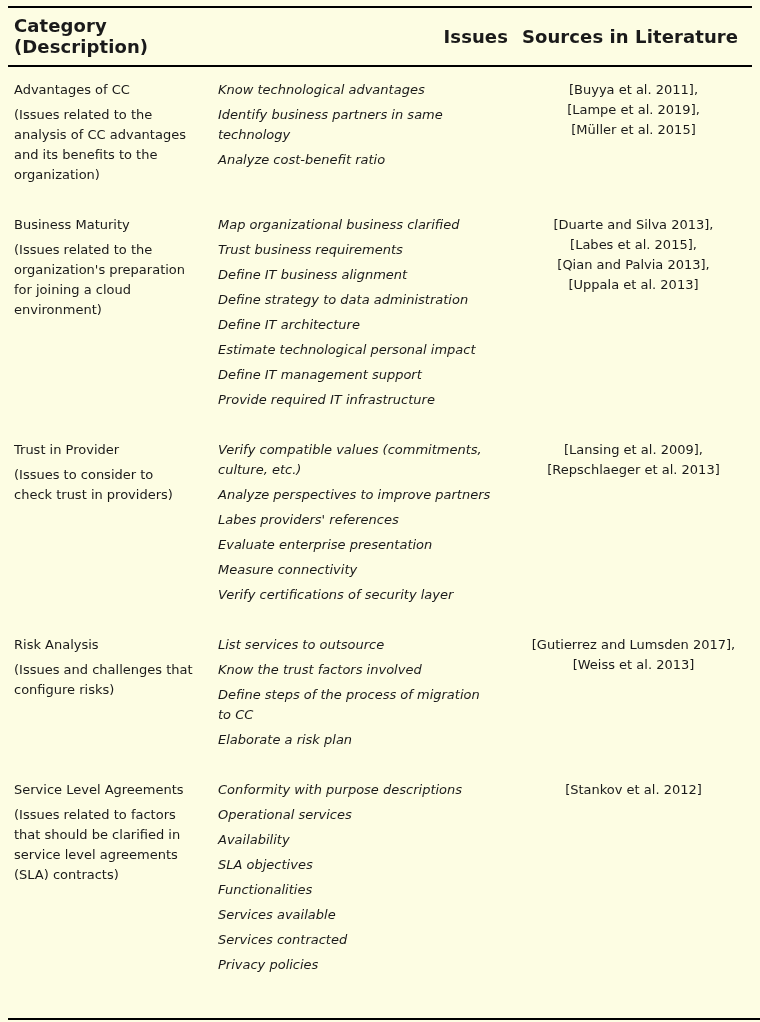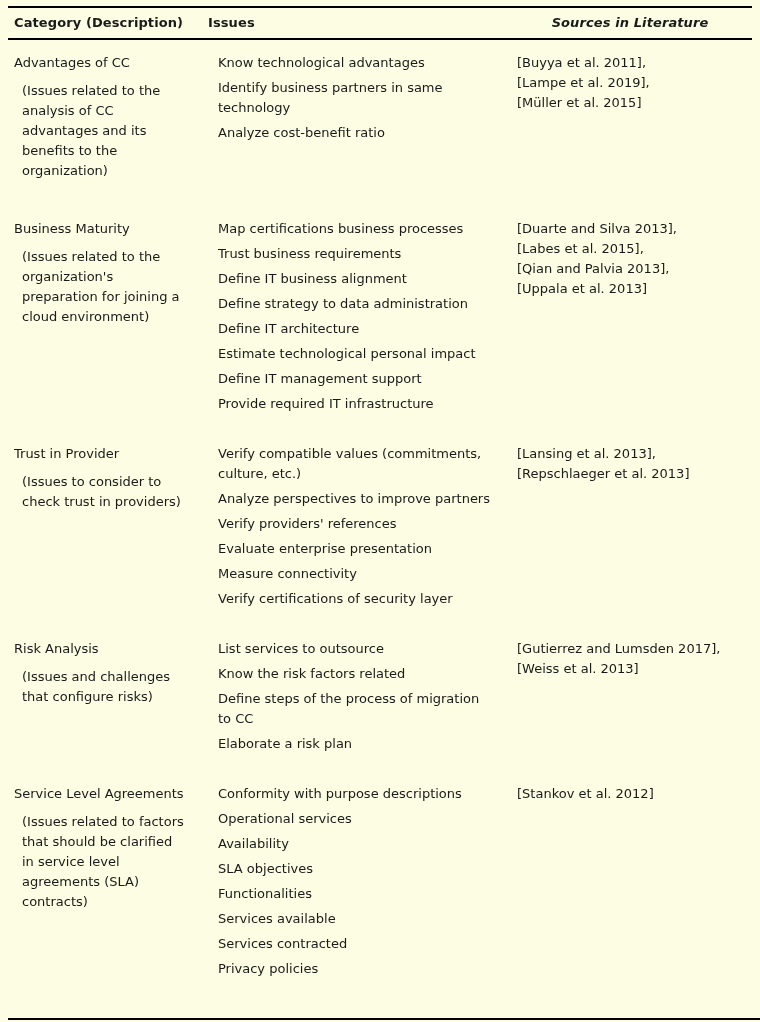--- a/index.html
+++ b/index.html
@@ -36,70 +36,71 @@
     width: 100%;
     border-collapse: collapse;
     table-layout: fixed;
   }
 
   .col-cat { width: 200px; }
   .col-iss { width: 300px; }
   .col-src { width: 244px; }
 
   thead th {
-    font-size: 13px;
+    font-size: 18px;
     font-weight: bold;
     padding: 7px 0 8px 0;
     letter-spacing: 0.1px;
   }
   th.h-cat { text-align: left; padding-left: 6px; }
-  th.h-iss { text-align: left; }
-  th.h-src { text-align: center; font-style: italic; }
+  th.h-iss { text-align: right; }
+  th.h-src { text-align: center; }
 
   tbody td {
     vertical-align: top;
     font-size: 13px;
     line-height: 20px;
     padding: 0;
   }
   tbody tr.data-row > td {
     padding-top: 14px;
     padding-bottom: 16px;
   }
   tbody tr.data-row:first-child > td {
     padding-top: 13px;
   }
 
   td.c-cat { padding-left: 6px; padding-right: 14px; }
-  td.c-iss { padding-left: 10px; padding-right: 16px; }
+  td.c-iss { padding-left: 10px; padding-right: 16px; font-style: italic; }
   td.c-src { padding-left: 9px; padding-right: 2px; }
 
   .cat-name {
     margin: 0 0 5px 0;
   }
   .cat-desc {
-    margin: 8px;
+    margin: 0;
   }
 
   ul.issue-list {
     list-style: none;
     margin: 0;
     padding: 0;
   }
   ul.issue-list > li {
     margin: 0 0 5px 0;
   }
   ul.issue-list > li:last-child {
     margin-bottom: 0;
   }
 
   ul.src-list {
     list-style: none;
     margin: 0;
     padding: 0;
+    text-align: center;
   }
   ul.src-list > li {
     margin: 0;
     white-space: nowrap;
   }
 </style>
 </head>
 <body>
 
 <div class="table-wrap">
@@ -152,21 +153,21 @@
         </td>
       </tr>
 
       <tr class="data-row">
         <td class="c-cat">
           <p class="cat-name">Business Maturity</p>
           <p class="cat-desc">(Issues related to the organization's preparation for joining a cloud environment)</p>
         </td>
         <td class="c-iss">
           <ul class="issue-list">
-            <li>Map certifications business processes</li>
+            <li>Map organizational business clarified</li>
             <li>Trust business requirements</li>
             <li>Define IT business alignment</li>
             <li>Define strategy to data administration</li>
             <li>Define IT architecture</li>
             <li>Estimate technological personal impact</li>
             <li>Define IT management support</li>
             <li>Provide required IT infrastructure</li>
           </ul>
         </td>
         <td class="c-src">
@@ -181,43 +182,43 @@
 
       <tr class="data-row">
         <td class="c-cat">
           <p class="cat-name">Trust in Provider</p>
           <p class="cat-desc">(Issues to consider to check trust in providers)</p>
         </td>
         <td class="c-iss">
           <ul class="issue-list">
             <li>Verify compatible values (commitments, culture, etc.)</li>
             <li>Analyze perspectives to improve partners</li>
-            <li>Verify providers' references</li>
+            <li>Labes providers' references</li>
             <li>Evaluate enterprise presentation</li>
             <li>Measure connectivity</li>
             <li>Verify certifications of security layer</li>
           </ul>
         </td>
         <td class="c-src">
           <ul class="src-list">
-            <li>[Lansing et al. 2013],</li>
+            <li>[Lansing et al. 2009],</li>
             <li>[Repschlaeger et al. 2013]</li>
           </ul>
         </td>
       </tr>
 
       <tr class="data-row">
         <td class="c-cat">
           <p class="cat-name">Risk Analysis</p>
           <p class="cat-desc">(Issues and challenges that configure risks)</p>
         </td>
         <td class="c-iss">
           <ul class="issue-list">
             <li>List services to outsource</li>
-            <li>Know the risk factors related</li>
+            <li>Know the trust factors involved</li>
             <li>Define steps of the process of migration to CC</li>
             <li>Elaborate a risk plan</li>
           </ul>
         </td>
         <td class="c-src">
           <ul class="src-list">
             <li>[Gutierrez and Lumsden 2017],</li>
             <li>[Weiss et al. 2013]</li>
           </ul>
         </td>

